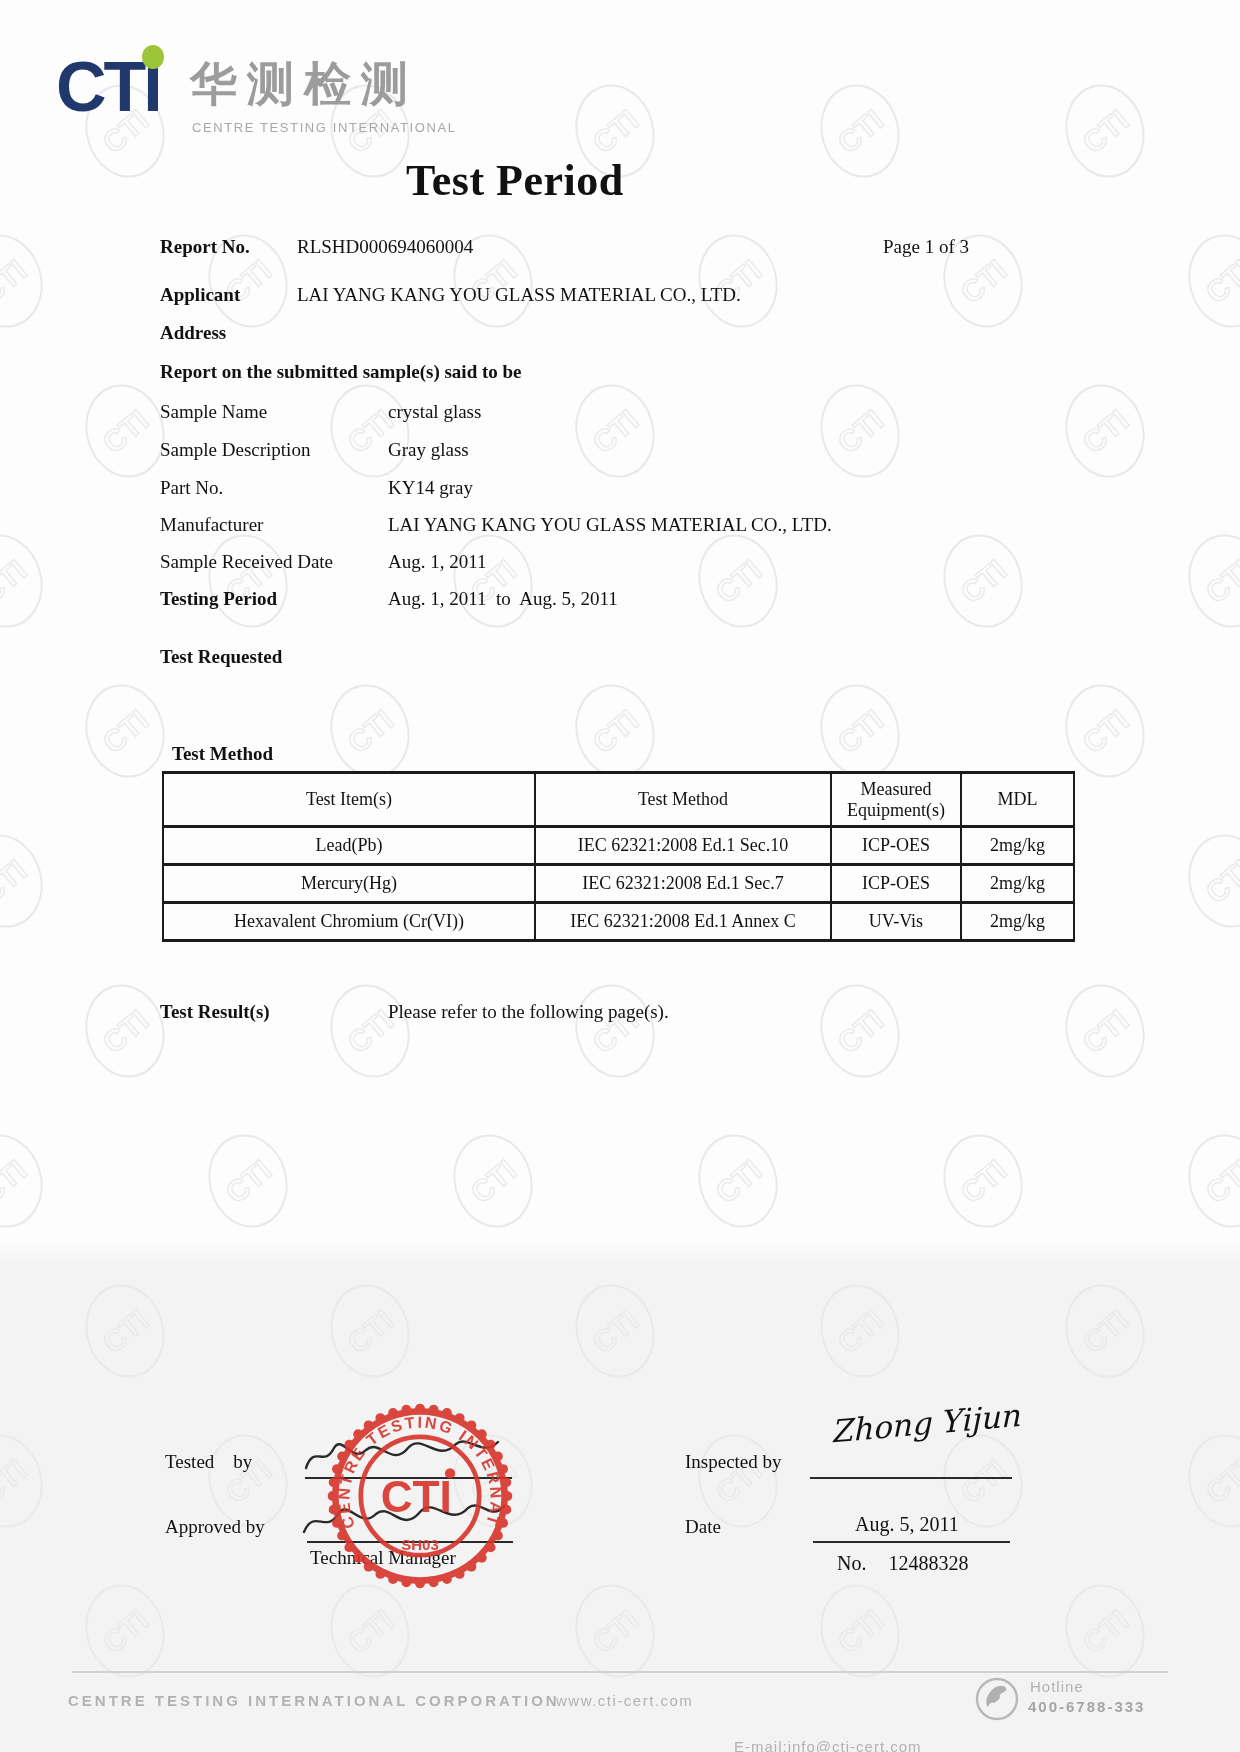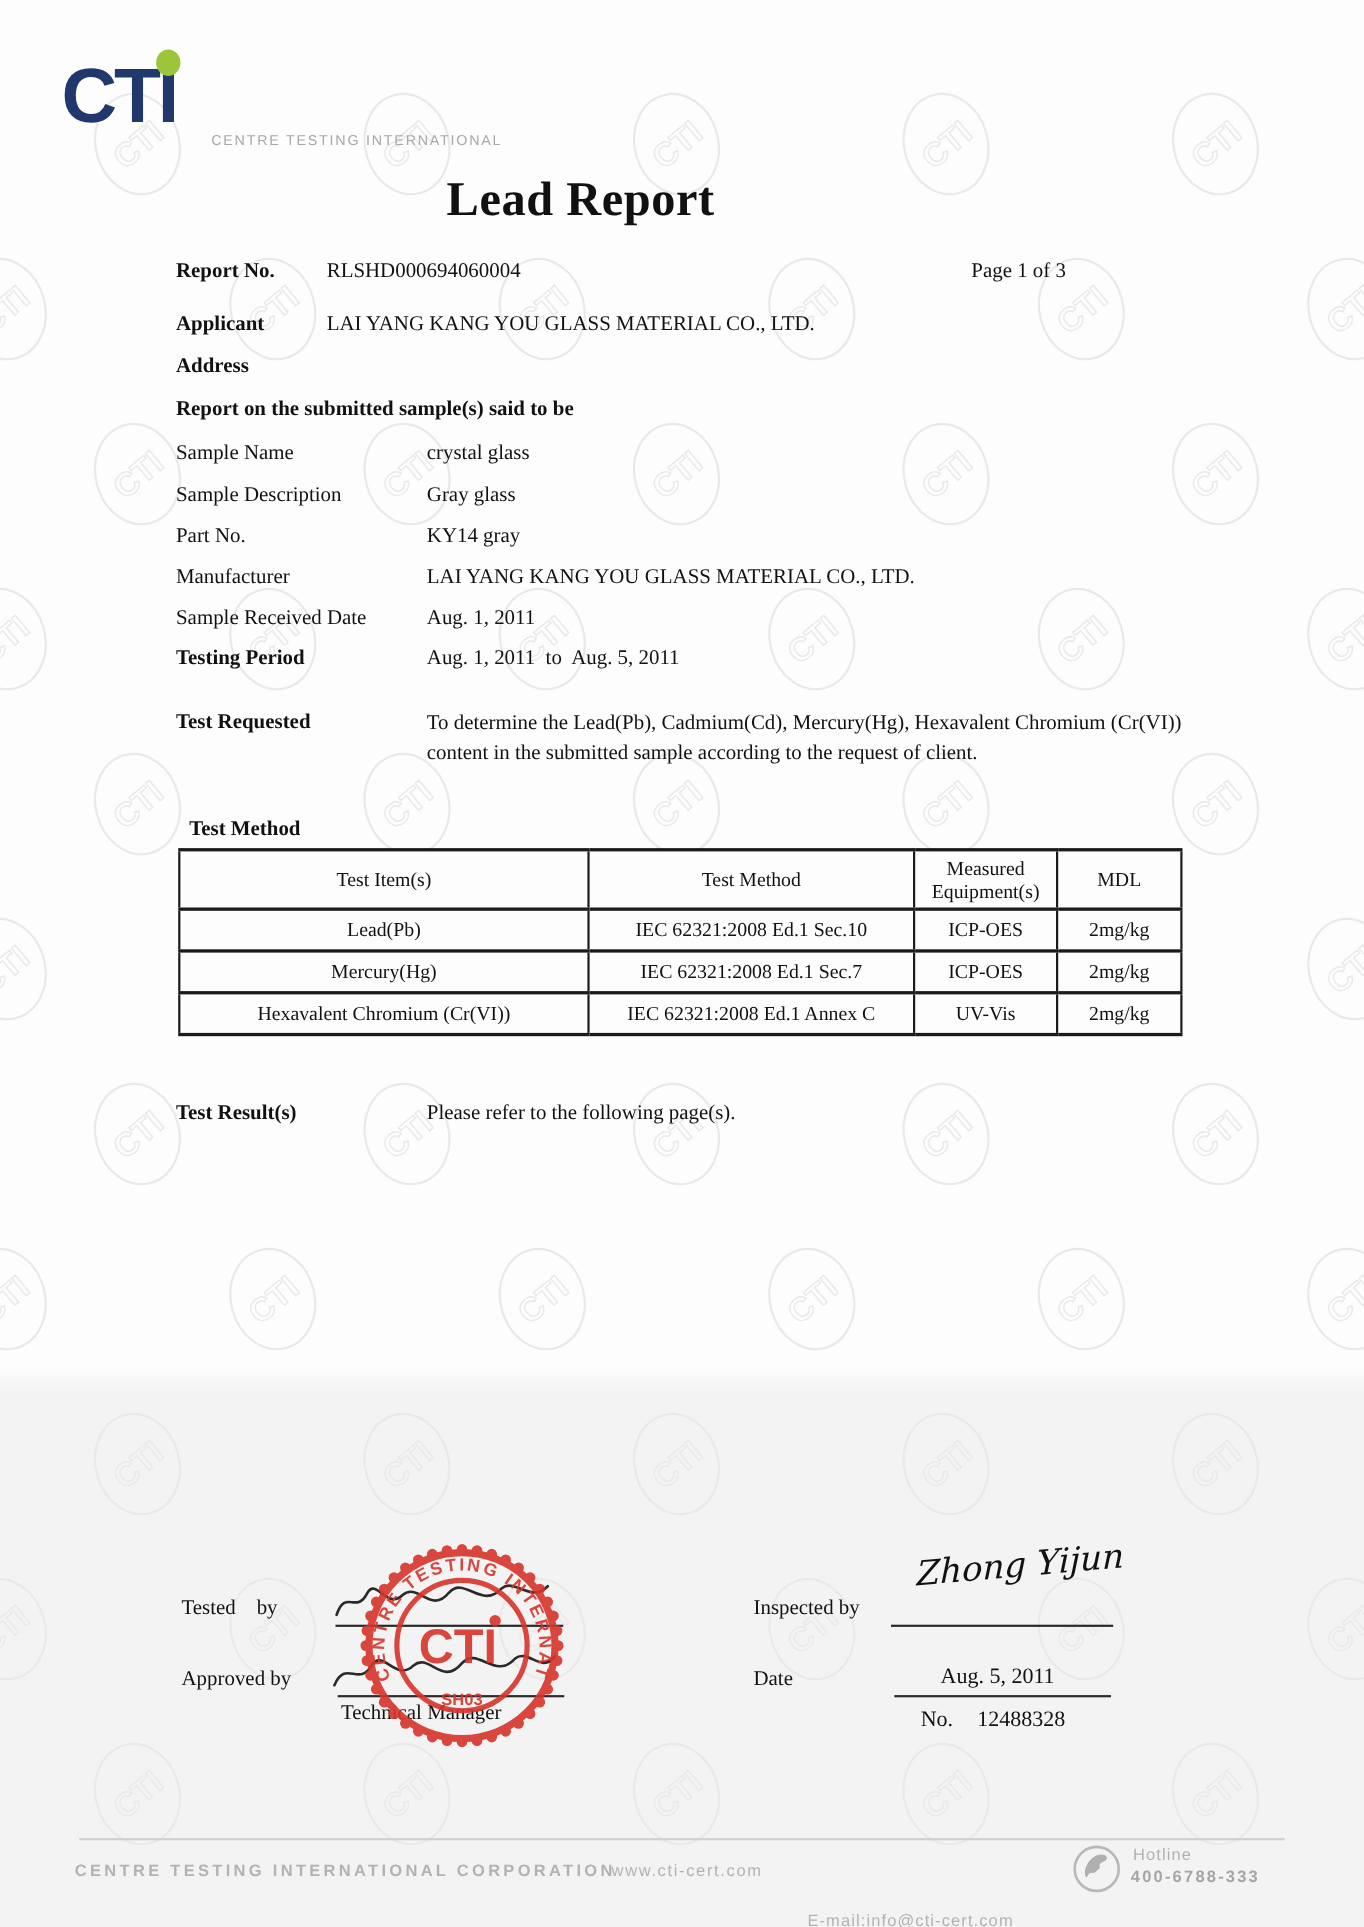--- a/index.html
+++ b/index.html
@@ -278,22 +278,23 @@
         </g>
         <g transform="translate(1105,1631) rotate(-15)">
           <ellipse rx="38" ry="46" fill="none" stroke="#e9e9e9" stroke-width="2"></ellipse>
           <text transform="rotate(-25)" text-anchor="middle" y="11" font-family="Liberation Sans, sans-serif" font-size="30" font-weight="bold" fill="none" stroke="#e9e9e9" stroke-width="1.3">CTI</text>
         </g>
       </g>
   </svg>
 
   <div class="abs logo-cti">CTI</div>
   <div class="abs logo-dot"></div>
+  <div class="abs logo-cn">华测检测</div>
   <div class="abs logo-sub">CENTRE TESTING INTERNATIONAL</div>
-  <div class="abs doc-title">Lead Report</div>
+  <div class="abs doc-title">Test Period</div>
 
   <div class="abs lbl" style="left:160px;top:236px;">Report No.</div>
   <div class="abs val" style="left:297px;top:236px;">RLSHD000694060004</div>
   <div class="abs val" style="left:883px;top:236px;">Page 1 of 3</div>
 
   <div class="abs lbl" style="left:160px;top:284px;">Applicant</div>
   <div class="abs val" style="left:297px;top:284px;">LAI YANG KANG YOU GLASS MATERIAL CO., LTD.</div>
 
   <div class="abs lbl" style="left:160px;top:322px;">Address</div>
 
@@ -306,21 +307,20 @@
   <div class="abs val" style="left:160px;top:477px;">Part No.</div>
   <div class="abs val" style="left:388px;top:477px;">KY14 gray</div>
   <div class="abs val" style="left:160px;top:514px;">Manufacturer</div>
   <div class="abs val" style="left:388px;top:514px;">LAI YANG KANG YOU GLASS MATERIAL CO., LTD.</div>
   <div class="abs val" style="left:160px;top:551px;">Sample Received Date</div>
   <div class="abs val" style="left:388px;top:551px;">Aug. 1, 2011</div>
   <div class="abs val" style="left:160px;top:588px;font-weight:bold;">Testing Period</div>
   <div class="abs val" style="left:388px;top:588px;">Aug. 1, 2011  to  Aug. 5, 2011</div>
 
   <div class="abs lbl" style="left:160px;top:646px;">Test Requested</div>
-  <div class="abs" style="left:388px;top:644px;width:695px;font-size:19px;line-height:27px;">To determine the Lead(Pb), Cadmium(Cd), Mercury(Hg), Hexavalent Chromium (Cr(VI)) content in the submitted sample according to the request of client.</div>
 
   <div class="abs lbl" style="left:172px;top:743px;">Test Method</div>
 
   <table class="method abs" style="left:162px;top:771px;width:911px;">
     <colgroup>
         <col style="width:372px">
         <col style="width:296px">
         <col style="width:130px">
         <col style="width:113px">
       </colgroup>

